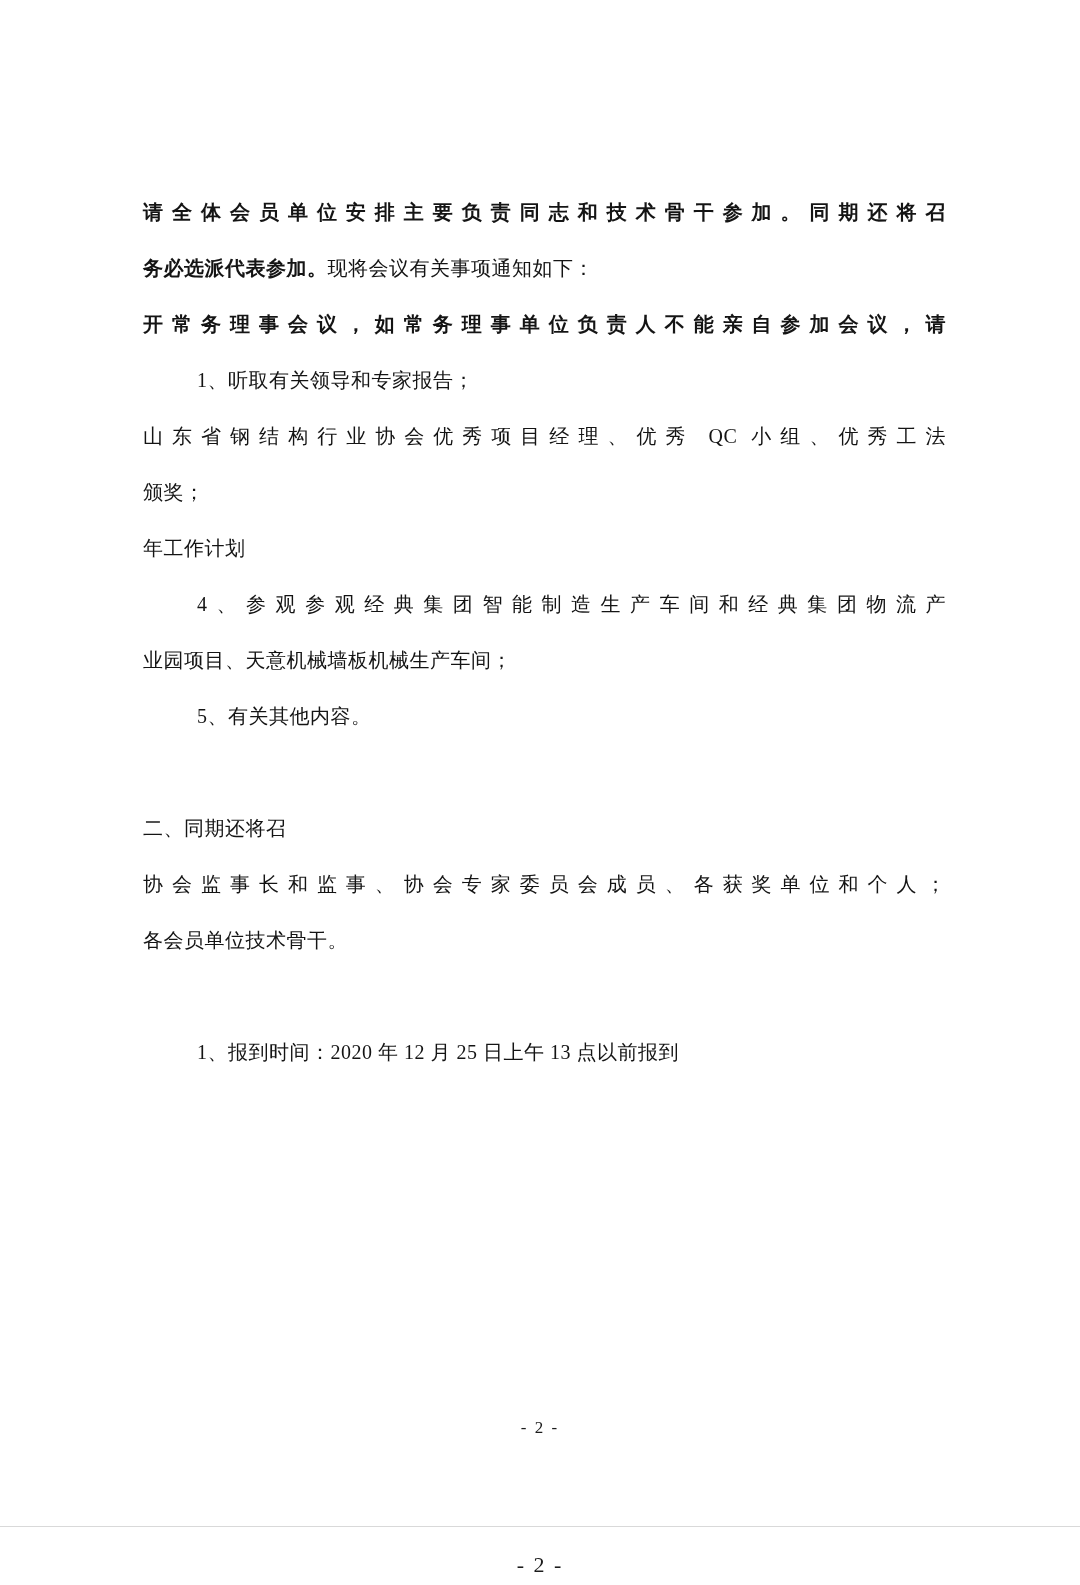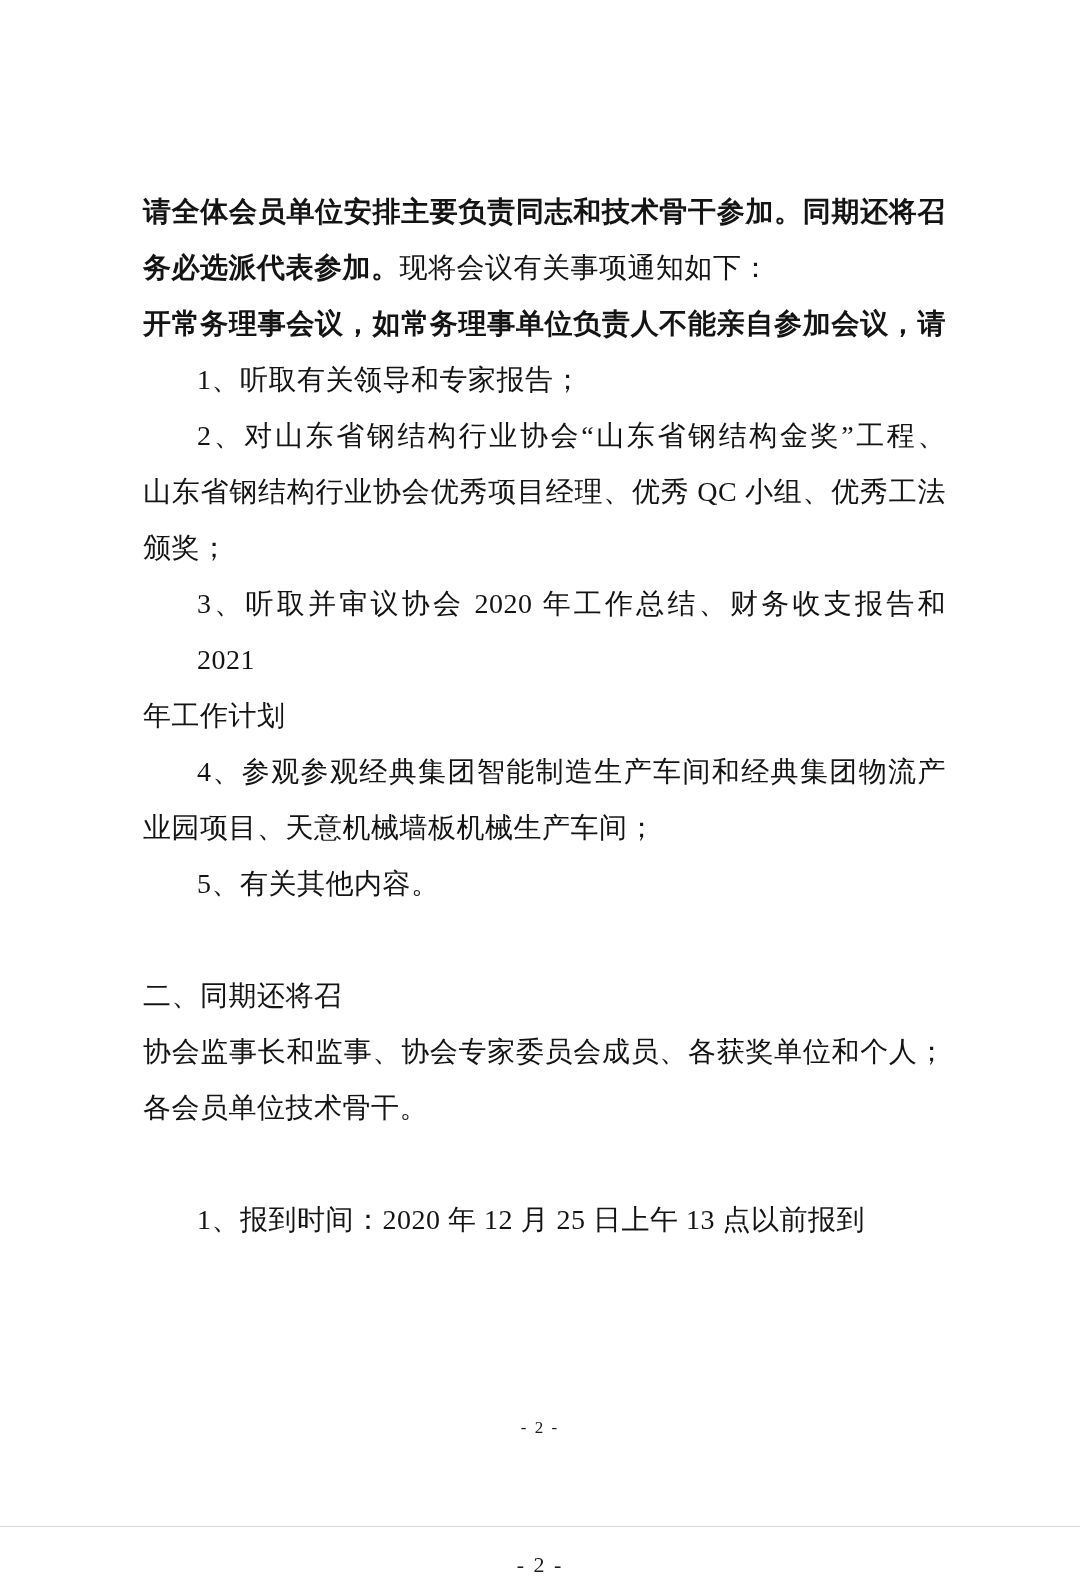--- a/index.html
+++ b/index.html
@@ -18,21 +18,21 @@
   .page {
     position: absolute;
     inset: 0;
     background: #ffffff;
   }
   .doc-body {
     position: absolute;
     left: 143px;
     top: 184px;
     width: 803px;
-    font-size: 28px;
+    font-size: 20px;
     line-height: 56px;
     letter-spacing: 0.5px;
   }
   .line {
     min-height: 56px;
   }
   .line.justify {
     text-align: justify;
     text-align-last: justify;
   }
@@ -73,24 +73,22 @@
 </style>
 </head>
 <body>
 
 <div class="page">
   <div class="doc-body">
       <div class="line justify"><span class="bold">请全体会员单位安排主要负责同志和技术骨干参加。同期还将召</span></div>
       <div class="line"><span class="bold">务必选派代表参加。</span><span>现将会议有关事项通知如下：</span></div>
       <div class="line justify"><span class="bold">开常务理事会议，如常务理事单位负责人不能亲自参加会议，请</span></div>
       <div class="line indent"><span>1、听取有关领导和专家报告；</span></div>
-      <div class="line indent justify"><span>2、对山东省钢结构行业协会“山东省钢结构金奖”工程、</span></div>
       <div class="line justify"><span>山东省钢结构行业协会优秀项目经理、优秀 QC 小组、优秀工法</span></div>
       <div class="line"><span>颁奖；</span></div>
-      <div class="line indent justify"><span>3、听取并审议协会 2020 年工作总结、财务收支报告和 2021</span></div>
       <div class="line"><span>年工作计划</span></div>
       <div class="line indent justify"><span>4、参观参观经典集团智能制造生产车间和经典集团物流产</span></div>
       <div class="line"><span>业园项目、天意机械墙板机械生产车间；</span></div>
       <div class="line indent"><span>5、有关其他内容。</span></div>
       <div class="line">&nbsp;</div>
       <div class="line"><span>二、同期还将召</span></div>
       <div class="line justify"><span>协会监事长和监事、协会专家委员会成员、各获奖单位和个人；</span></div>
       <div class="line"><span>各会员单位技术骨干。</span></div>
       <div class="line">&nbsp;</div>
       <div class="line indent"><span>1、报到时间：2020 年 12 月 25 日上午 13 点以前报到</span></div>

